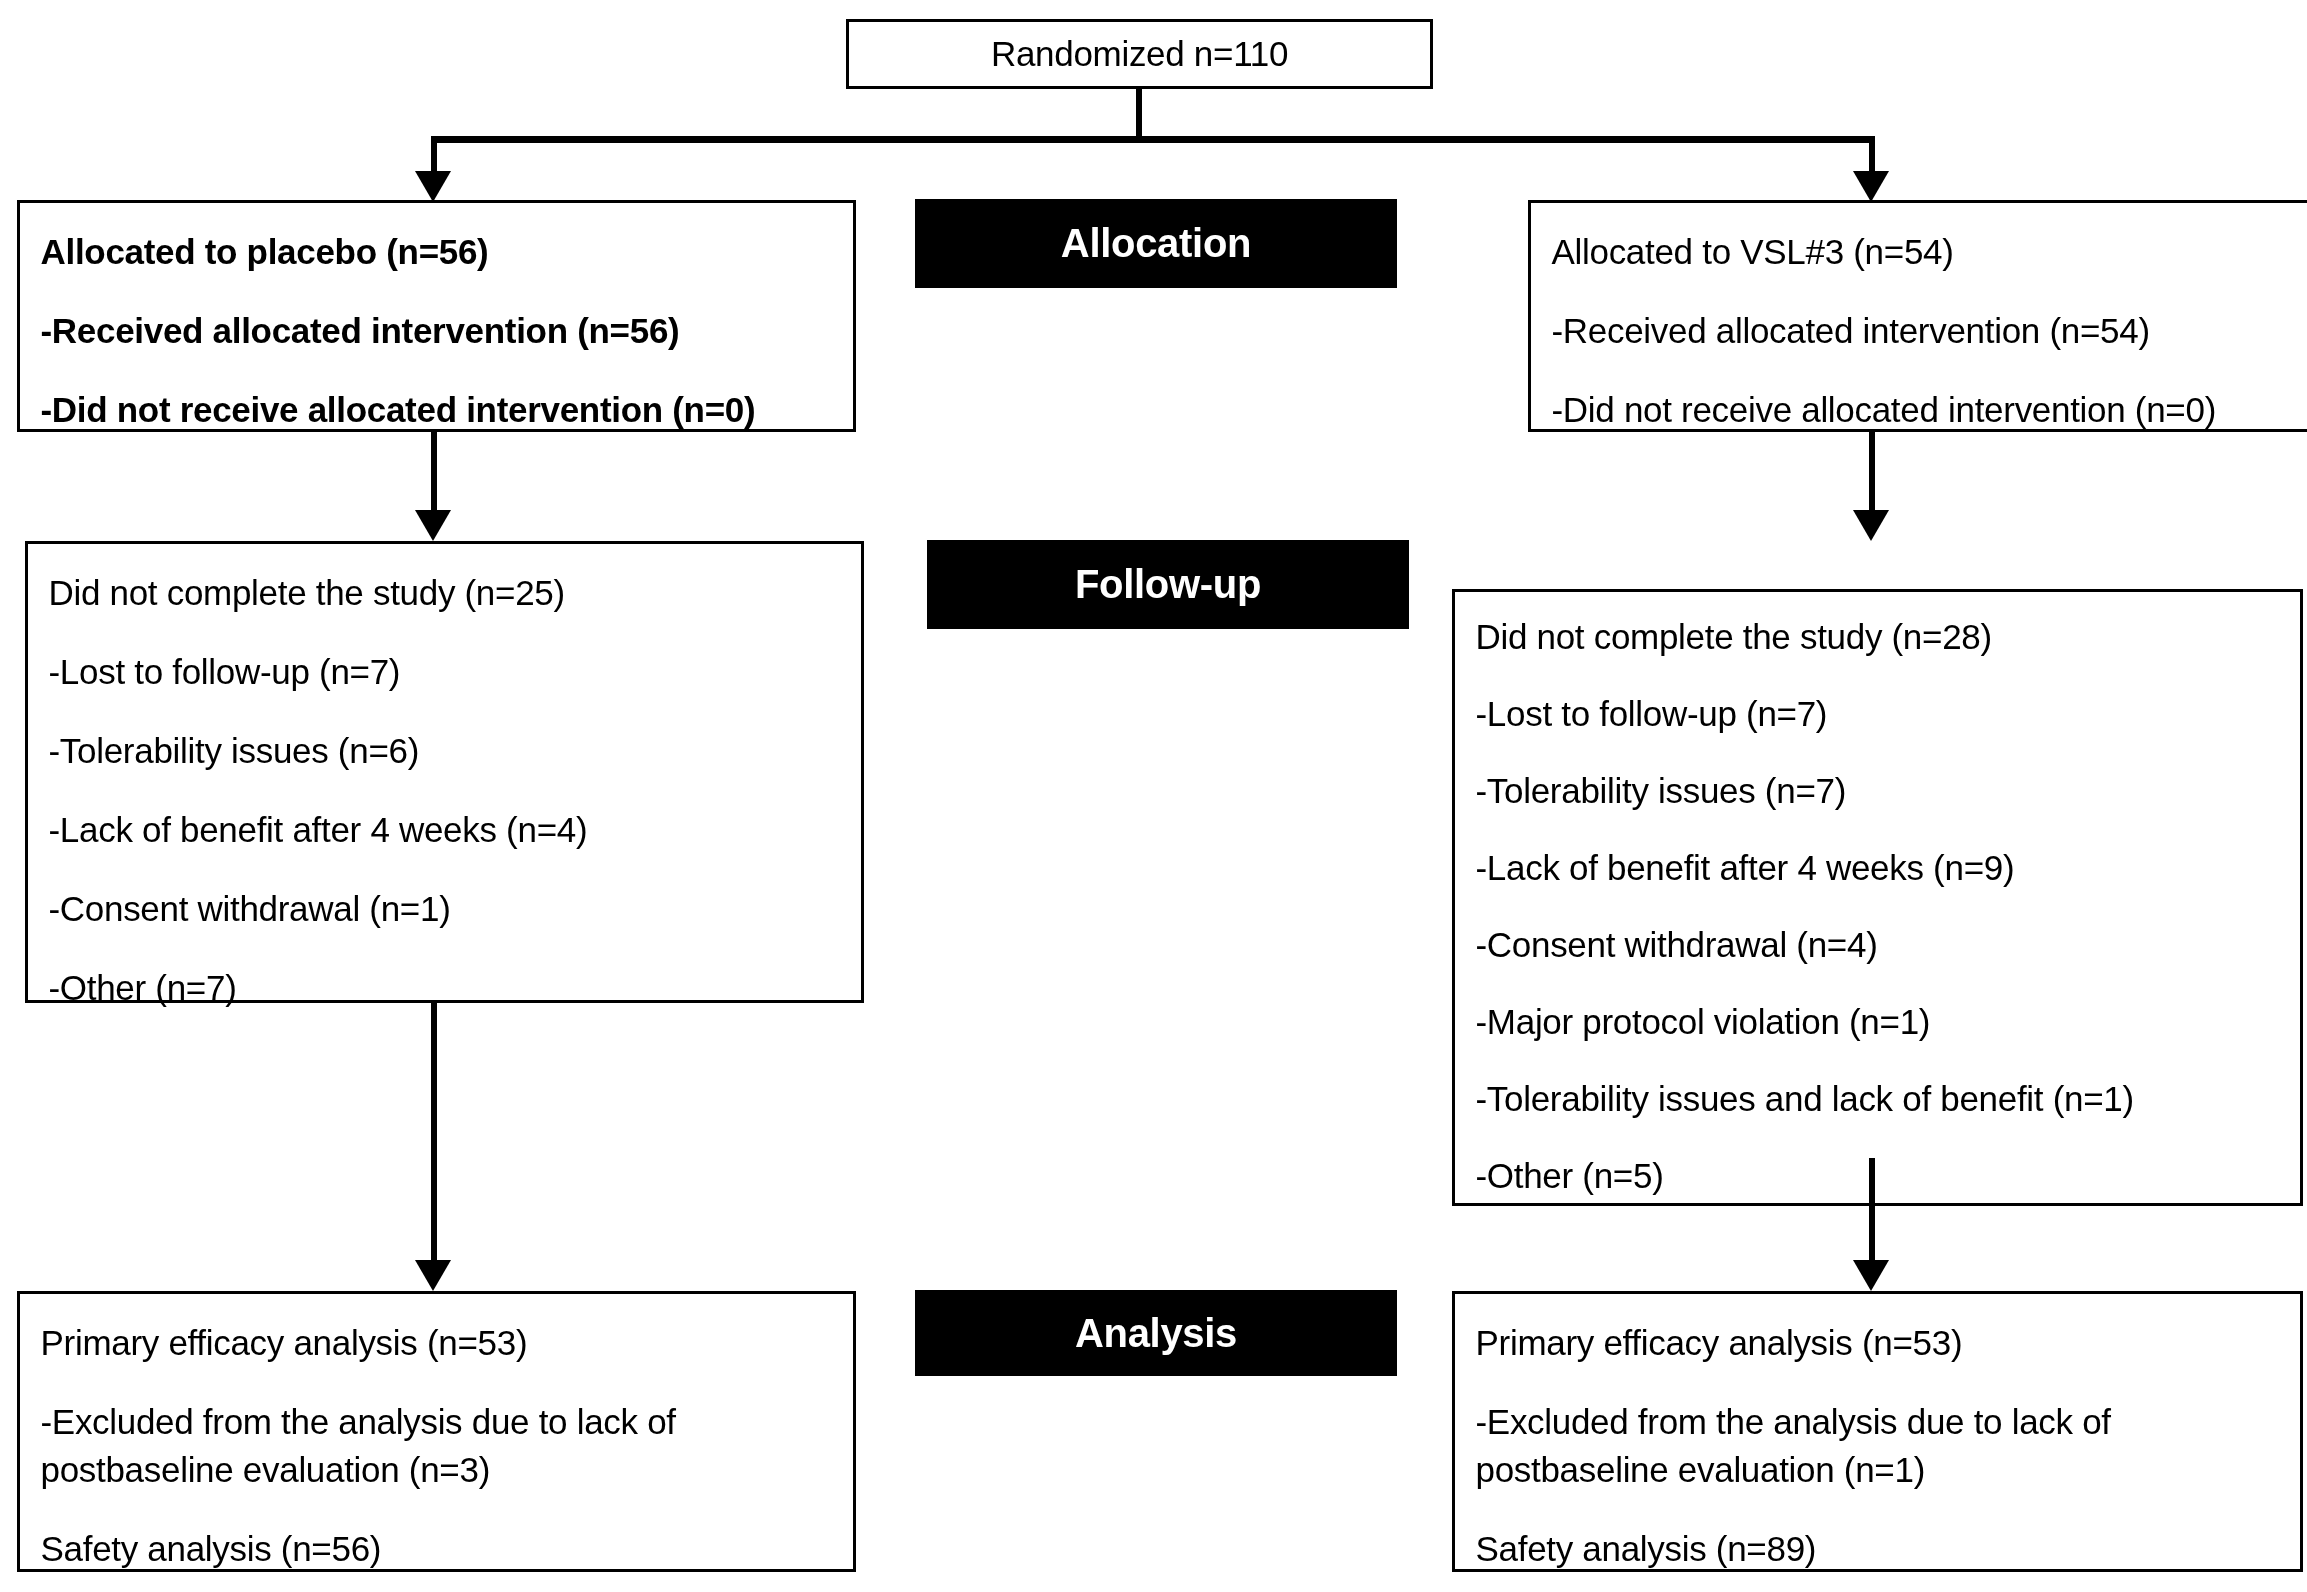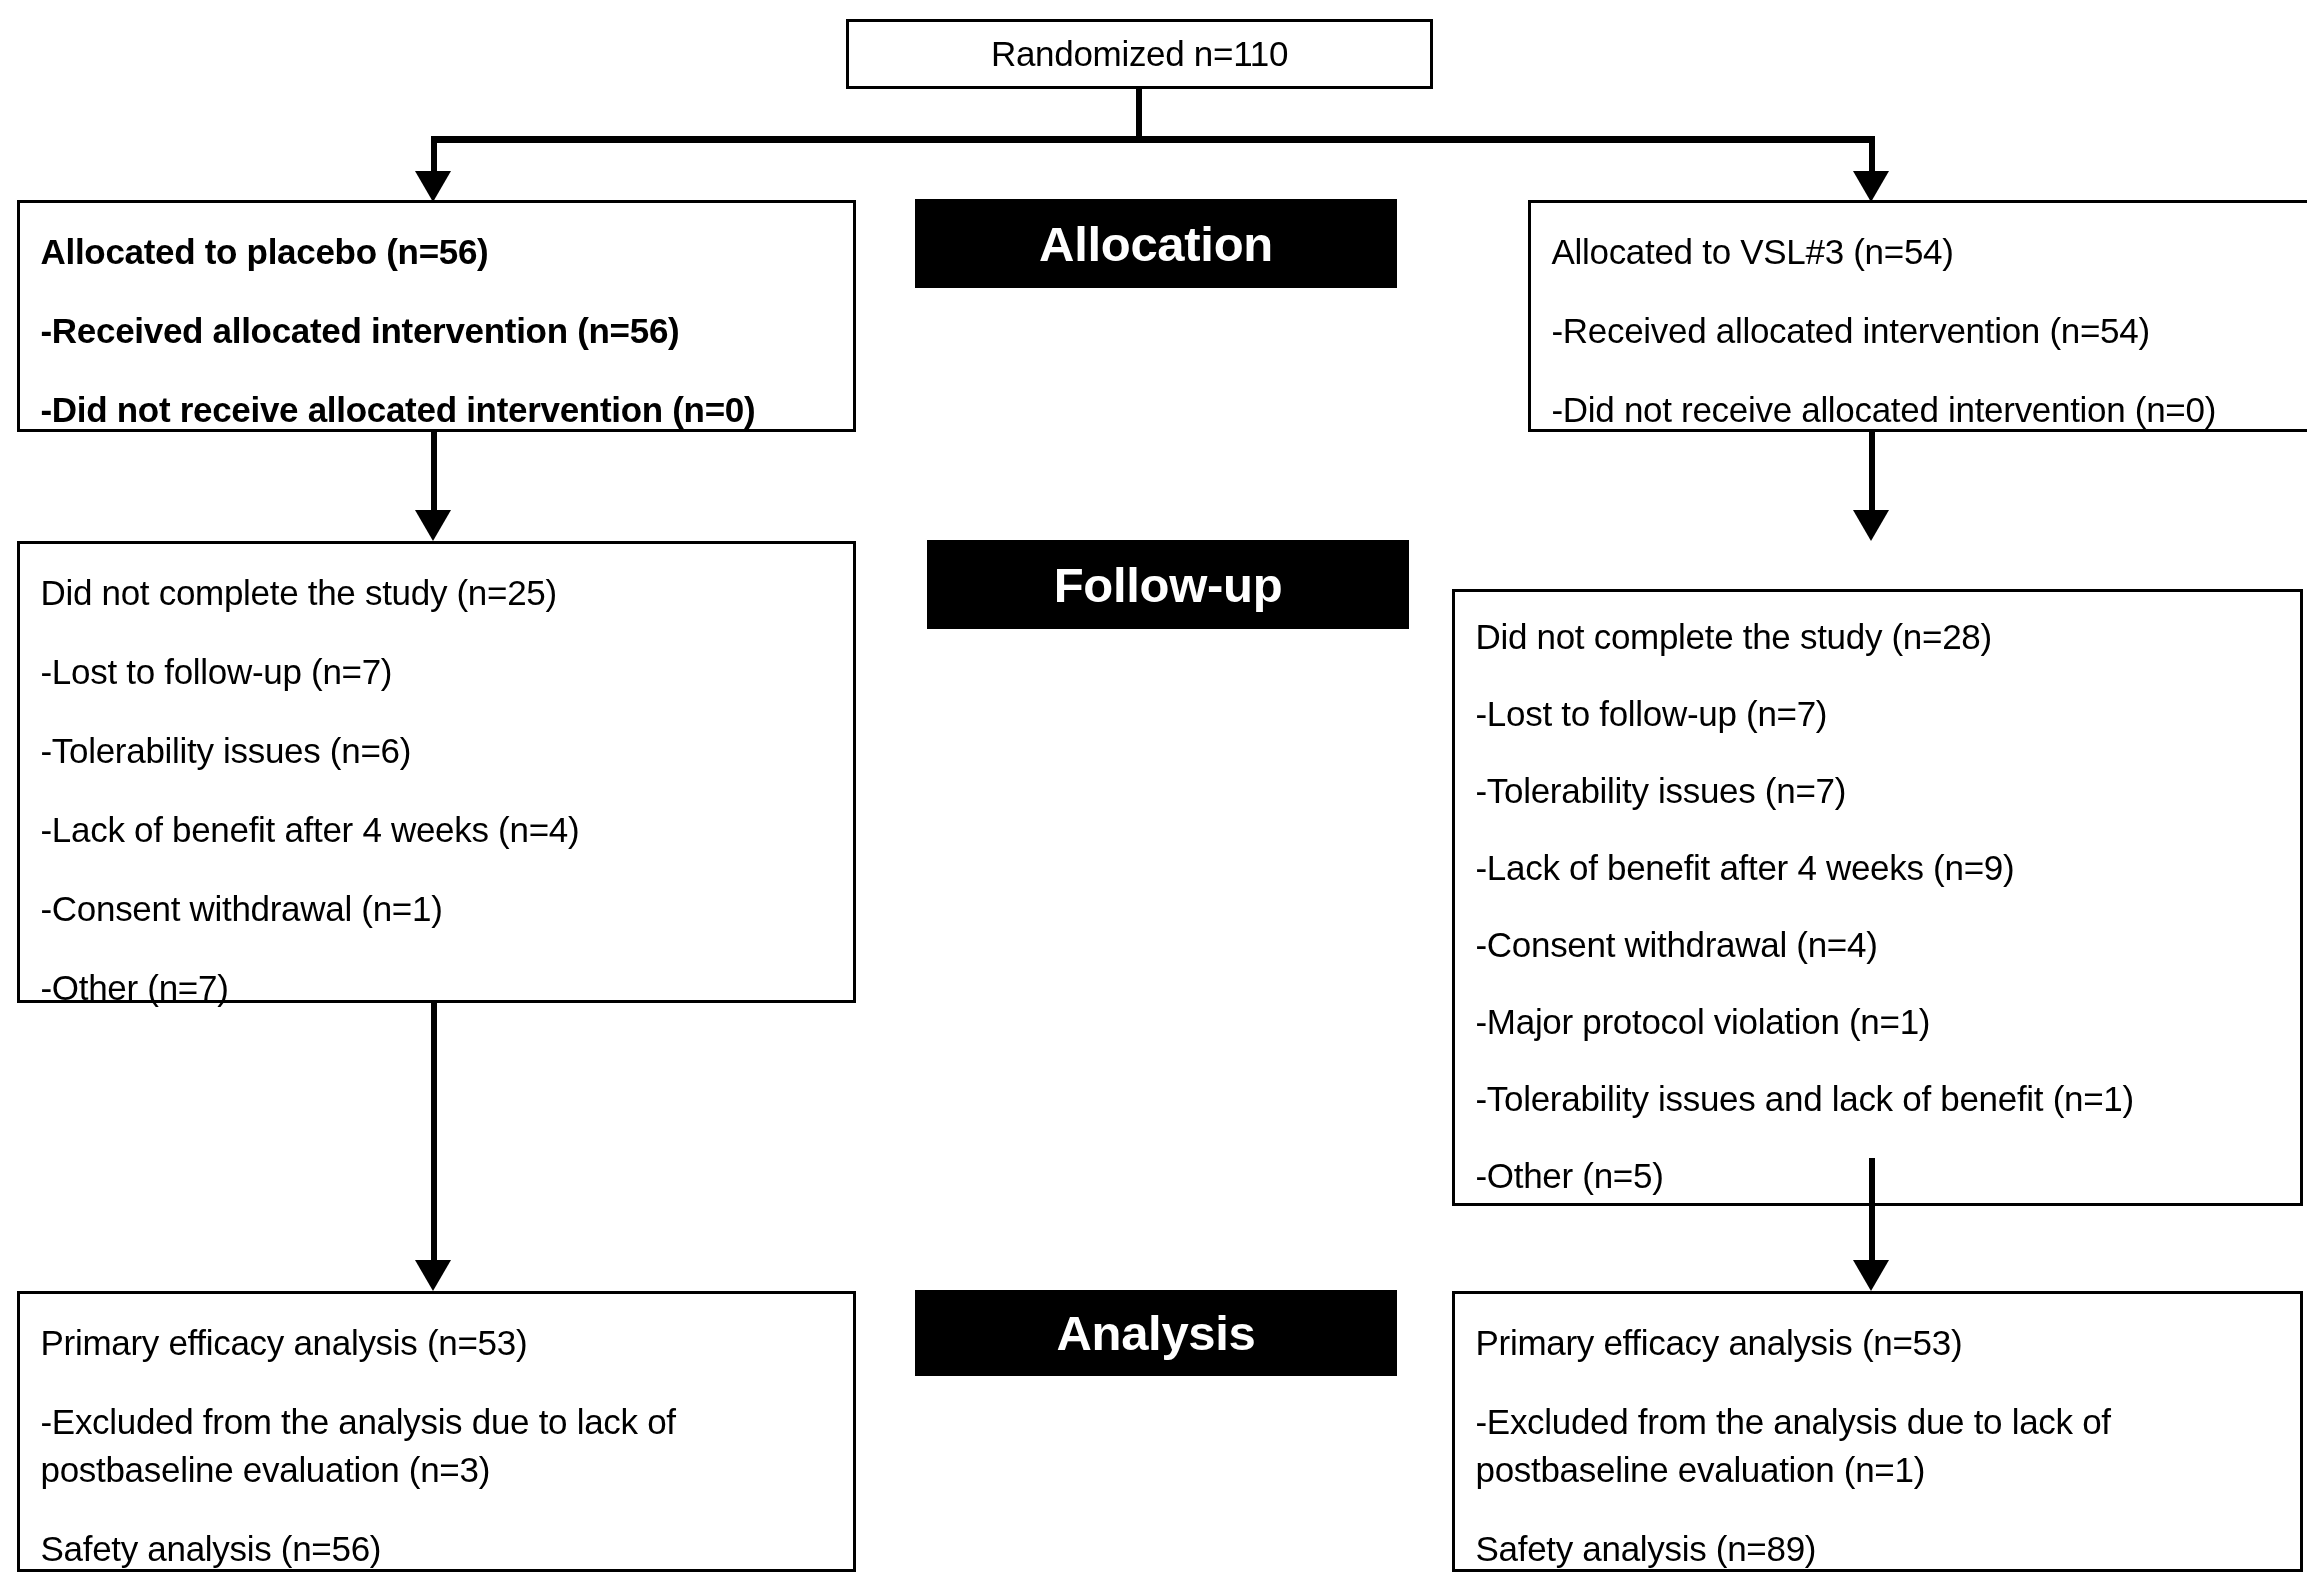--- a/index.html
+++ b/index.html
@@ -42,21 +42,21 @@
   }
   .top-box p{margin:0;}
   .stage{
     position:absolute;
     box-sizing:border-box;
     background:var(--label_bg);
     color:var(--label_text);
     display:flex;
     align-items:center;
     justify-content:center;
-    font-size:49px;
+    font-size:40px;
     font-weight:bold;
     letter-spacing:-0.3px;
   }
   .vline{position:absolute;width:5.5px;background:var(--border);}
   .hline{position:absolute;height:6.8px;background:var(--border);}
   .arrow{
     position:absolute;
     width:0;height:0;
     border-left:18.4px solid transparent;
     border-right:18.4px solid transparent;
@@ -93,21 +93,21 @@
     <p>Allocated to VSL#3 (n=54)</p>
     <p>-Received allocated intervention (n=54)</p>
     <p>-Did not receive allocated intervention (n=0)</p>
   </div>
 
   <div class="vline" style="left:431px;top:432px;height:80px;"></div>
   <div class="arrow" style="left:415px;top:510px;"></div>
   <div class="vline" style="left:1869px;top:432px;height:80px;"></div>
   <div class="arrow" style="left:1853px;top:510px;"></div>
 
-  <div class="box" style="left:17px;top:541px;width:839px;height:462px;">
+  <div class="box" style="left:25px;top:541px;width:839px;height:462px;">
     <p>Did not complete the study (n=25)</p>
     <p>-Lost to follow-up (n=7)</p>
     <p>-Tolerability issues (n=6)</p>
     <p>-Lack of benefit after 4 weeks (n=4)</p>
     <p>-Consent withdrawal (n=1)</p>
     <p>-Other (n=7)</p>
   </div>
 
   <div class="stage" style="left:915px;top:540px;width:482px;height:89px;margin-left:12px;">
     <span>Follow-up</span>

